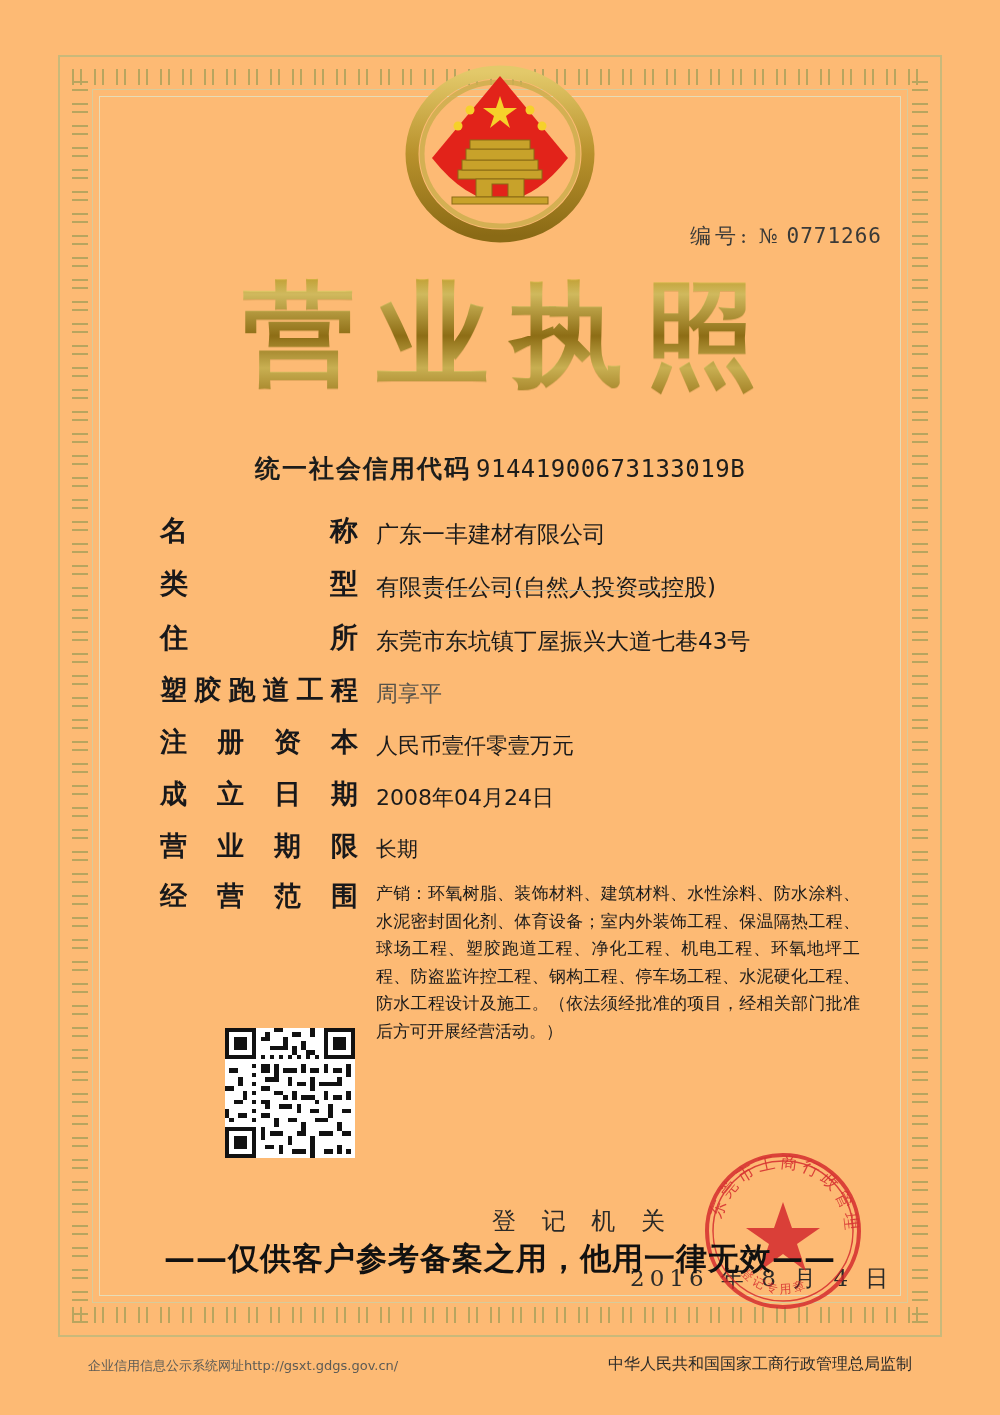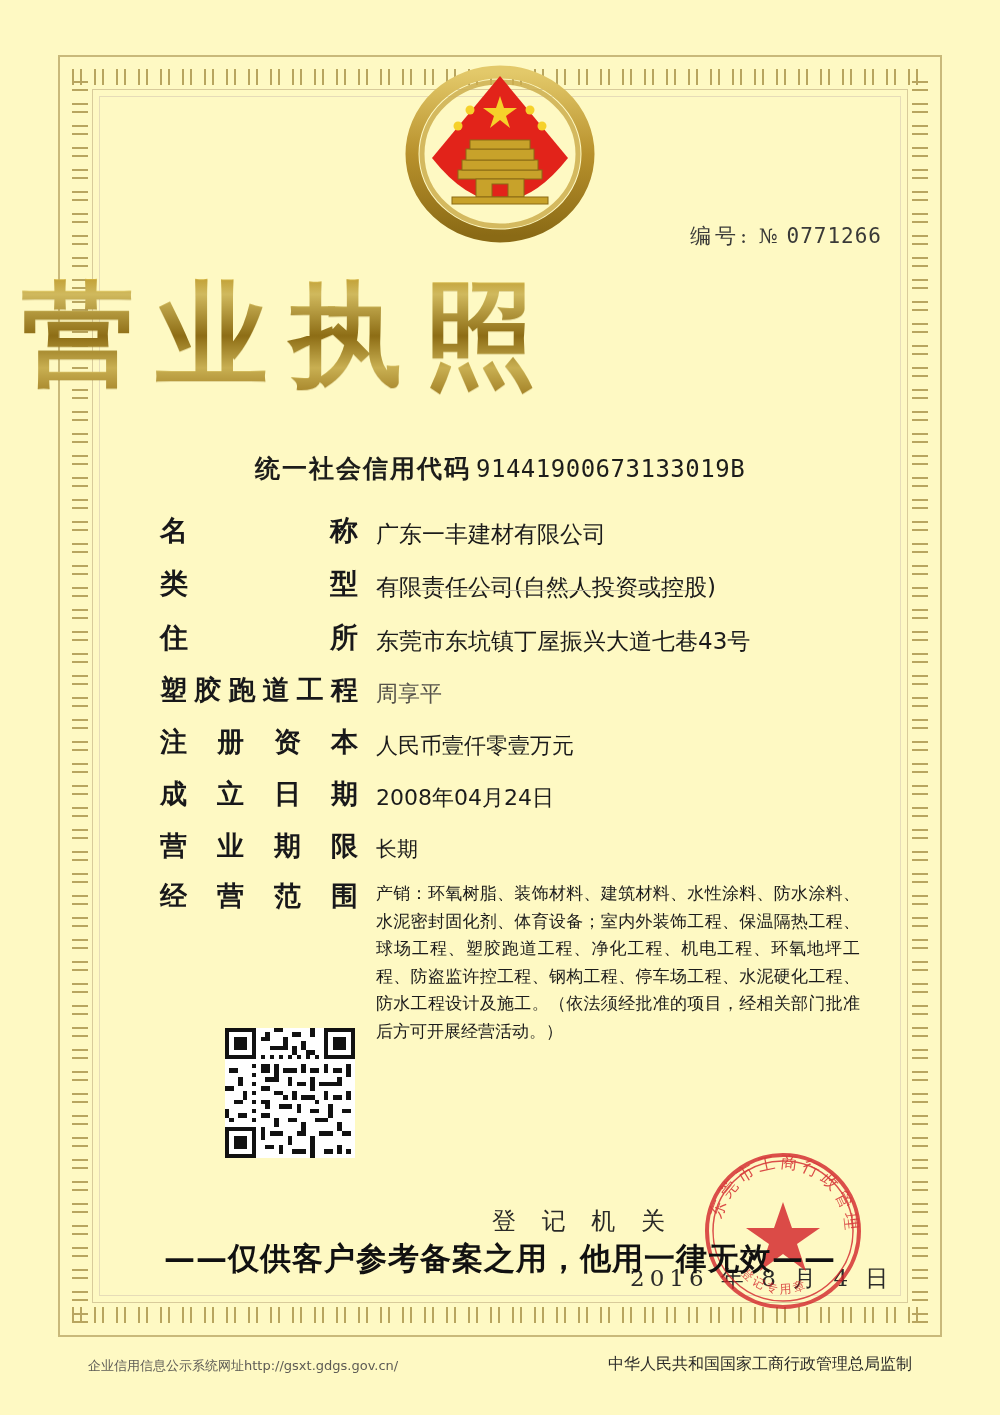--- a/index.html
+++ b/index.html
@@ -7,21 +7,21 @@
     width:1000px;height:1415px;
     background:#fdfdfb;
     font-family:"DejaVu Sans","Liberation Sans",sans-serif;
     position:relative;
     overflow:hidden;
   }
 
   
   .cert{
     position:absolute;left:0;top:0;width:1000px;height:1415px;
-    background:#fef9c3;
+    background:#fdba74;
   }
   .frame-outer{
     position:absolute;
     left:58px;top:55px;right:58px;bottom:78px;
     border:2px solid #c9b97a;
   }
   .frame-greek{
     position:absolute;
     left:72px;top:69px;right:72px;bottom:92px;
     border:16px solid transparent;
@@ -90,20 +90,21 @@
     font-size:21px;color:#3a3a38;letter-spacing:1px;
     white-space:nowrap;
   }
   .cert-number .lbl{ font-size:21px; letter-spacing:4px;}
   .cert-number .no{ font-size:20px; }
   .cert-number .num{ font-family:"DejaVu Sans Mono","Liberation Mono",monospace;font-size:21px;letter-spacing:1px;}
 
   
   .title{
     position:absolute;left:0;right:0;top:272px;
+    text-align:center;
     font-family:"DejaVu Serif","Liberation Serif",serif;
     font-weight:bold;
     font-size:112px;
     letter-spacing:22px;
     text-indent:22px;
     line-height:1.1;
     background:linear-gradient(180deg,#c8a22a 0%,#e3cf72 18%,#8a6a12 52%,#d9c263 78%,#a8862a 100%);
     -webkit-background-clip:text;
     background-clip:text;
     color:transparent;

